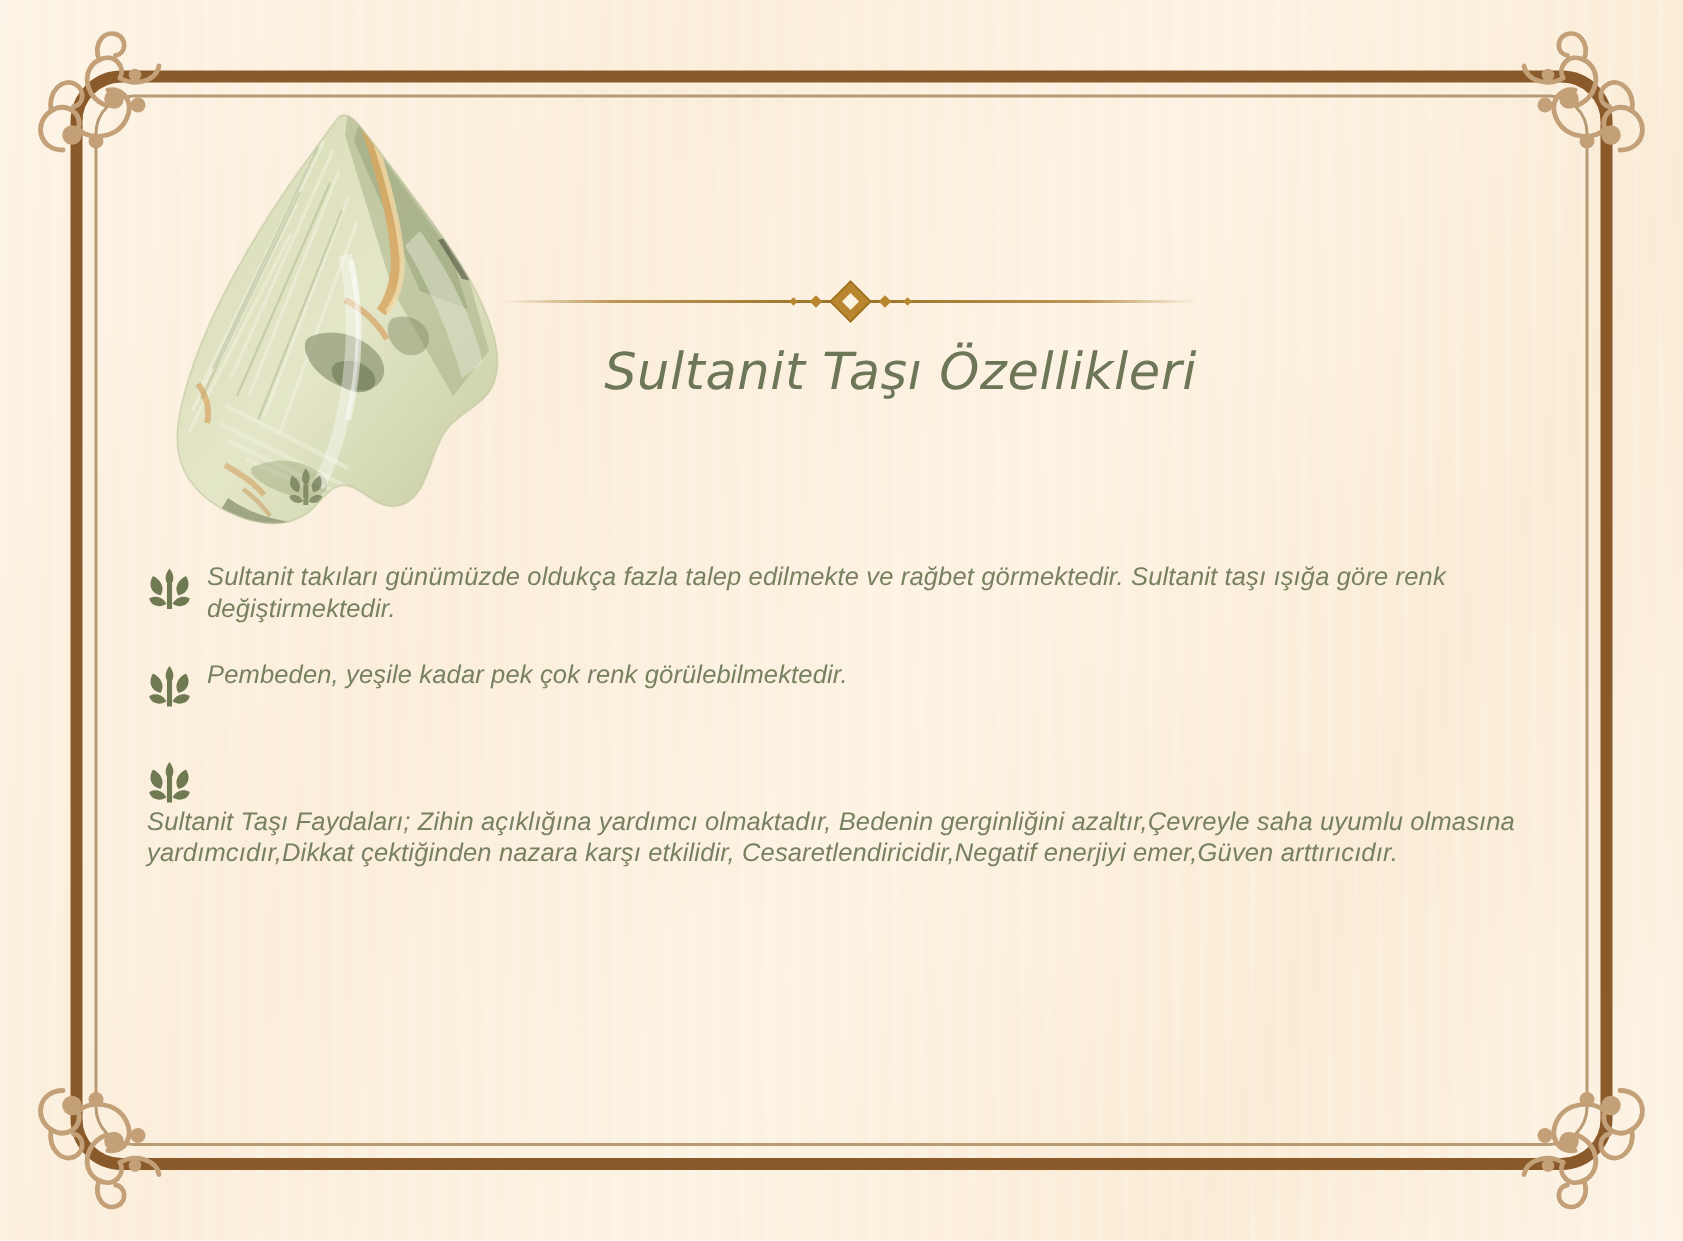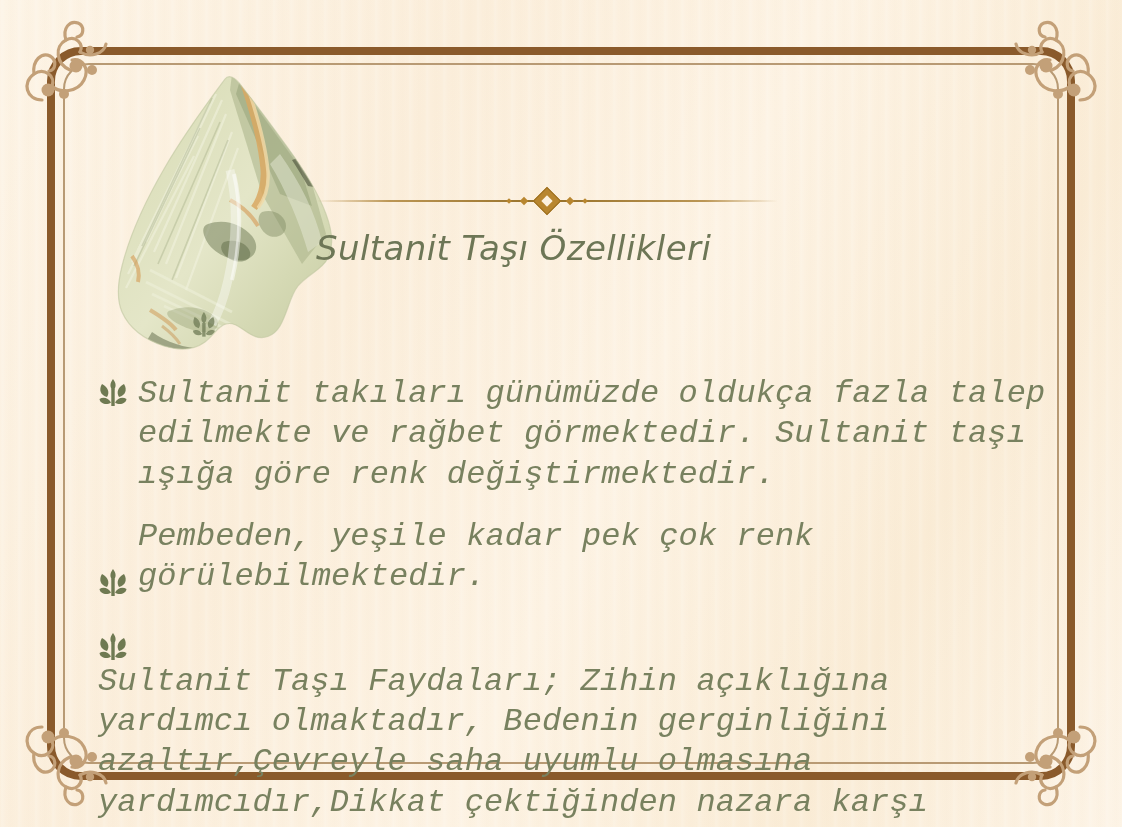--- a/index.html
+++ b/index.html
@@ -74,24 +74,24 @@
     left: 112px;
     top: 74px;
     width: 232px;
     height: 290px;
   }
   .stone-wrap svg { display: block; width: 232px; height: 290px; }
 
   
   .heading-block {
     position: absolute;
-    left: 316px;
+    left: 336px;
     top: 186px;
     width: 462px;
-    text-align: left;
+    text-align: right;
   }
   .divider {
     position: relative;
     height: 30px;
   }
   .divider .rule {
     position: absolute;
     top: 14px;
     left: 0; right: 0;
     height: 2px;
@@ -156,28 +156,28 @@
   .bullet-row:last-child { margin-bottom: 0; flex-direction: column; }
   .bullet-icon {
     flex: 0 0 auto;
     width: 30px;
     height: 30px;
     margin-top: 4px;
     margin-right: 10px;
   }
   .bullet-icon svg { display:block; width: 30px; height: 30px; }
   .bullet-text {
-    font-family: Liberation Mono, monospace;
+    font-family: Liberation Sans, sans-serif;
     font-style: italic;
-    font-size: 32px;
+    font-size: 17px;
     line-height: 1.26;
     color: #78815f;
     letter-spacing: .1px;
   }
-  .bullet-row.gap-extra { margin-bottom: 30px; align-items: flex-end; }
+  .bullet-row.gap-extra { margin-bottom: 30px; }
 </style>
 </head>
 <body>
 
 <div class="card">
 
   <div class="paper-streaks"></div>
 
   <div class="border-outer"></div>
   <div class="border-inner"></div>

